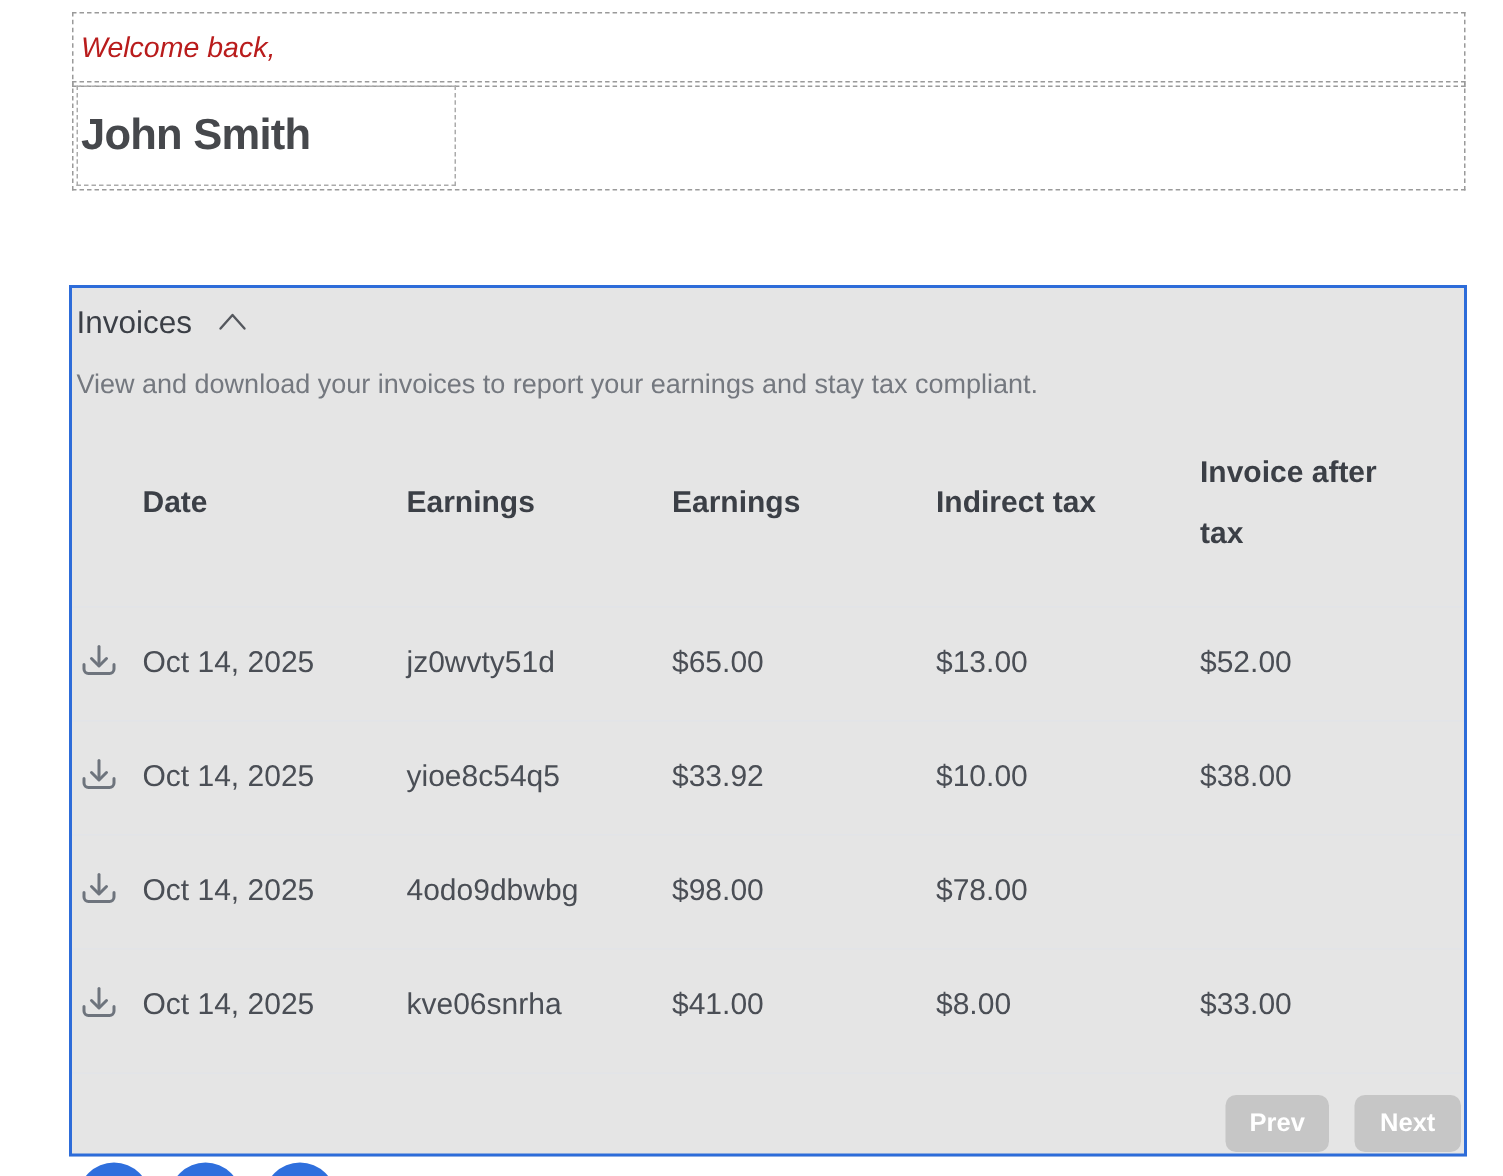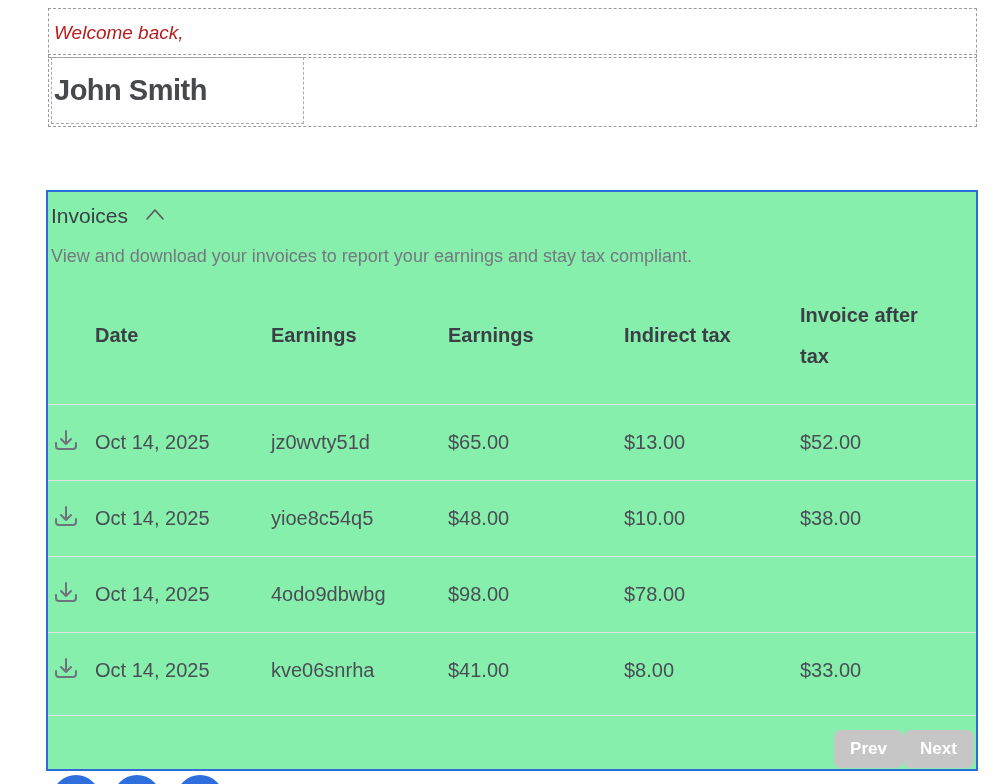--- a/index.html
+++ b/index.html
@@ -35,21 +35,21 @@
     font-size: 29px; font-weight: 600; letter-spacing: -0.5px;
     color: #46484c;
     white-space: nowrap; overflow: hidden;
   }
 
   
   .invoices-card {
     position: absolute; left: 46px; top: 190px;
     width: 932px; height: 581px;
     border: 2px solid #2d6cd9;
-    background: #86efac;
+    background: #e5e5e5;
     display: flex; flex-direction: column;
   }
   .card-title-row {
     display: flex; align-items: center;
     padding: 10px 0 0 3px;
     height: 38px;
   }
   .card-title {
     font-size: 21px; font-weight: 500; color: #3b3f46;
   }
@@ -84,20 +84,21 @@
     background: none; border: none; padding: 0;
     cursor: pointer; display: inline-flex;
     color: #6e747d;
   }
 
   
   .card-footer {
     border-top: 1px solid #e2e4e8;
     height: 54px;
     display: flex; align-items: flex-end; justify-content: flex-end;
+    gap: 17px;
     padding: 0 2px 1px 0;
   }
   .pg-btn {
     height: 38px;
     border: none; border-radius: 7px;
     background: #c6c6c6;
     color: #ffffff;
     font-family: "Liberation Sans", sans-serif;
     font-size: 17px; font-weight: 600;
     cursor: default;
@@ -184,21 +185,21 @@
             <svg width="32" height="30" viewBox="0 0 32 30" fill="none" stroke="#6e747d" stroke-width="2" stroke-linecap="round" stroke-linejoin="round">
               <line x1="16" y1="5" x2="16" y2="17"></line>
                 <polyline points="11,13 16,18 21,13"></polyline>
               <path d="M6 17 v3 a3 3 0 0 0 3 3 h14 a3 3 0 0 0 3 -3 v-3"></path>
             </svg>
           </span>
         </button>
       </div>
       <div class="cell">Oct 14, 2025</div>
       <div class="cell">yioe8c54q5</div>
-      <div class="cell">$48.00</div>
+      <div class="cell">$33.92</div>
       <div class="cell">$10.00</div>
       <div class="cell">$38.00</div>
     </div>
 
     <div class="tgrid trow">
       <div class="cell icon-cell">
         <button class="download-btn">
           <span>
             <svg width="32" height="30" viewBox="0 0 32 30" fill="none" stroke="#6e747d" stroke-width="2" stroke-linecap="round" stroke-linejoin="round">
               <line x1="16" y1="5" x2="16" y2="17"></line>

